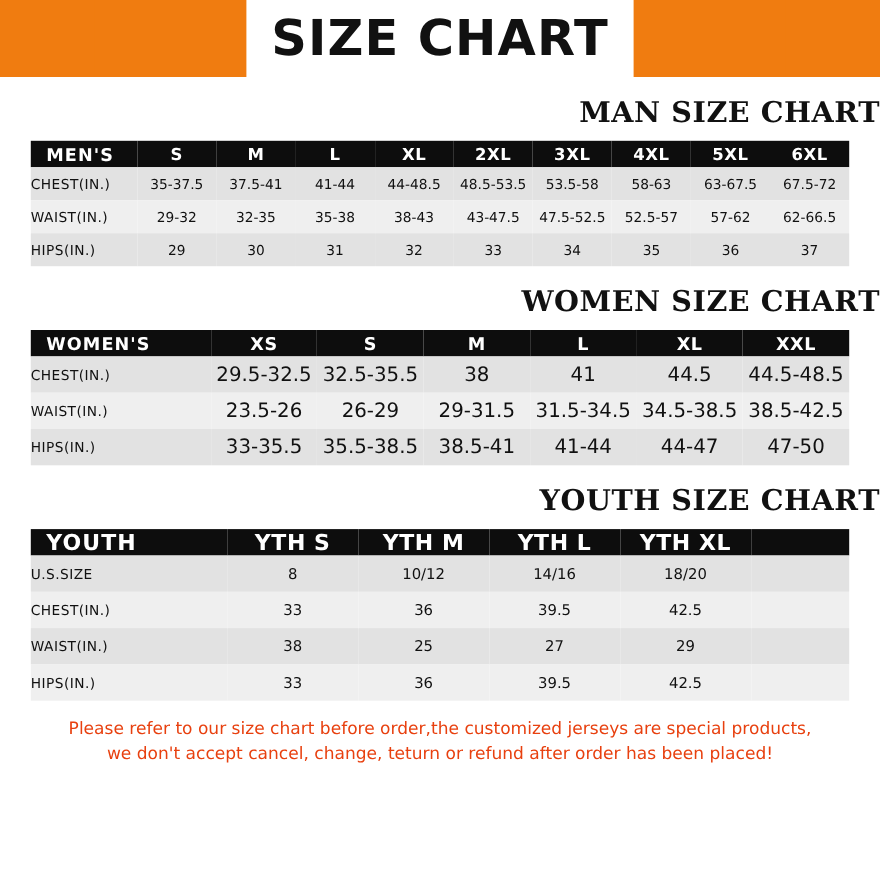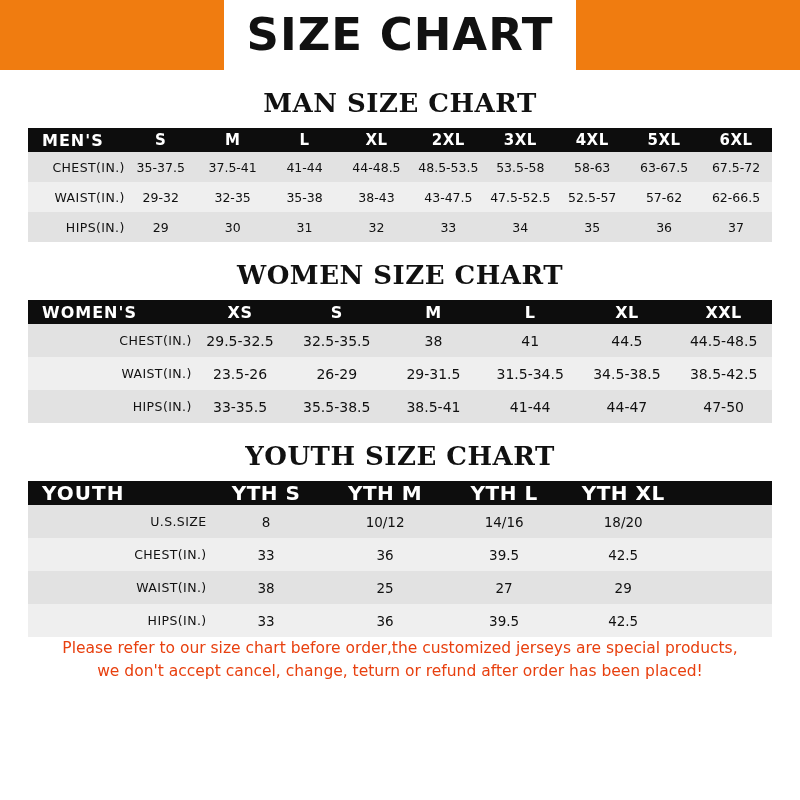--- a/index.html
+++ b/index.html
@@ -45,21 +45,21 @@
     color: #111111;
     background: #ffffff;
     line-height: 70px;
     padding: 0 22px;
     height: 70px;
     white-space: nowrap;
   }
 
   
   .section-title {
-    text-align: center;
+    text-align: right;
     font-family: "DejaVu Serif", serif;
     font-weight: bold;
     font-size: 26px;
     color: #111;
     letter-spacing: 0.5px;
     margin: 18px 0 10px 0;
   }
 
   
   .tbl-wrap {
@@ -90,37 +90,38 @@
   }
   table.sz thead th.corner {
     text-align: left;
     padding-left: 14px;
     font-size: 16px;
     letter-spacing: 1px;
   }
   table.sz tbody tr.odd  td { background: #e2e2e2; }
   table.sz tbody tr.even td { background: #efefef; }
   table.sz tbody td.rowhead {
-    text-align: right;
+    text-align: left;
     font-size: 12.5px;
     letter-spacing: 0.4px;
     color: #111;
   }
 
   
   table.sz.women thead th { font-size: 16px; margin-top: 48px; }
-  table.sz.women td { font-size: 14px; height: 33px; }
+  table.sz.women td { font-size: 18px; height: 33px; }
   table.sz.youth thead th { font-size: 20px; }
   table.sz.youth td { font-size: 13.5px; height: 33px; }
 
   table.sz.youth thead th.colhead,
   table.sz.women thead th.colhead { letter-spacing: 0.5px; }
 
   
   .note {
+    margin-top: 14px;
     padding: 0 24px;
     text-align: center;
     color: #e8400f;
     font-family: "DejaVu Sans", sans-serif;
     font-size: 15.5px;
     line-height: 1.5;
   }
   .note .line { display: block; }
 </style>
 </head>

